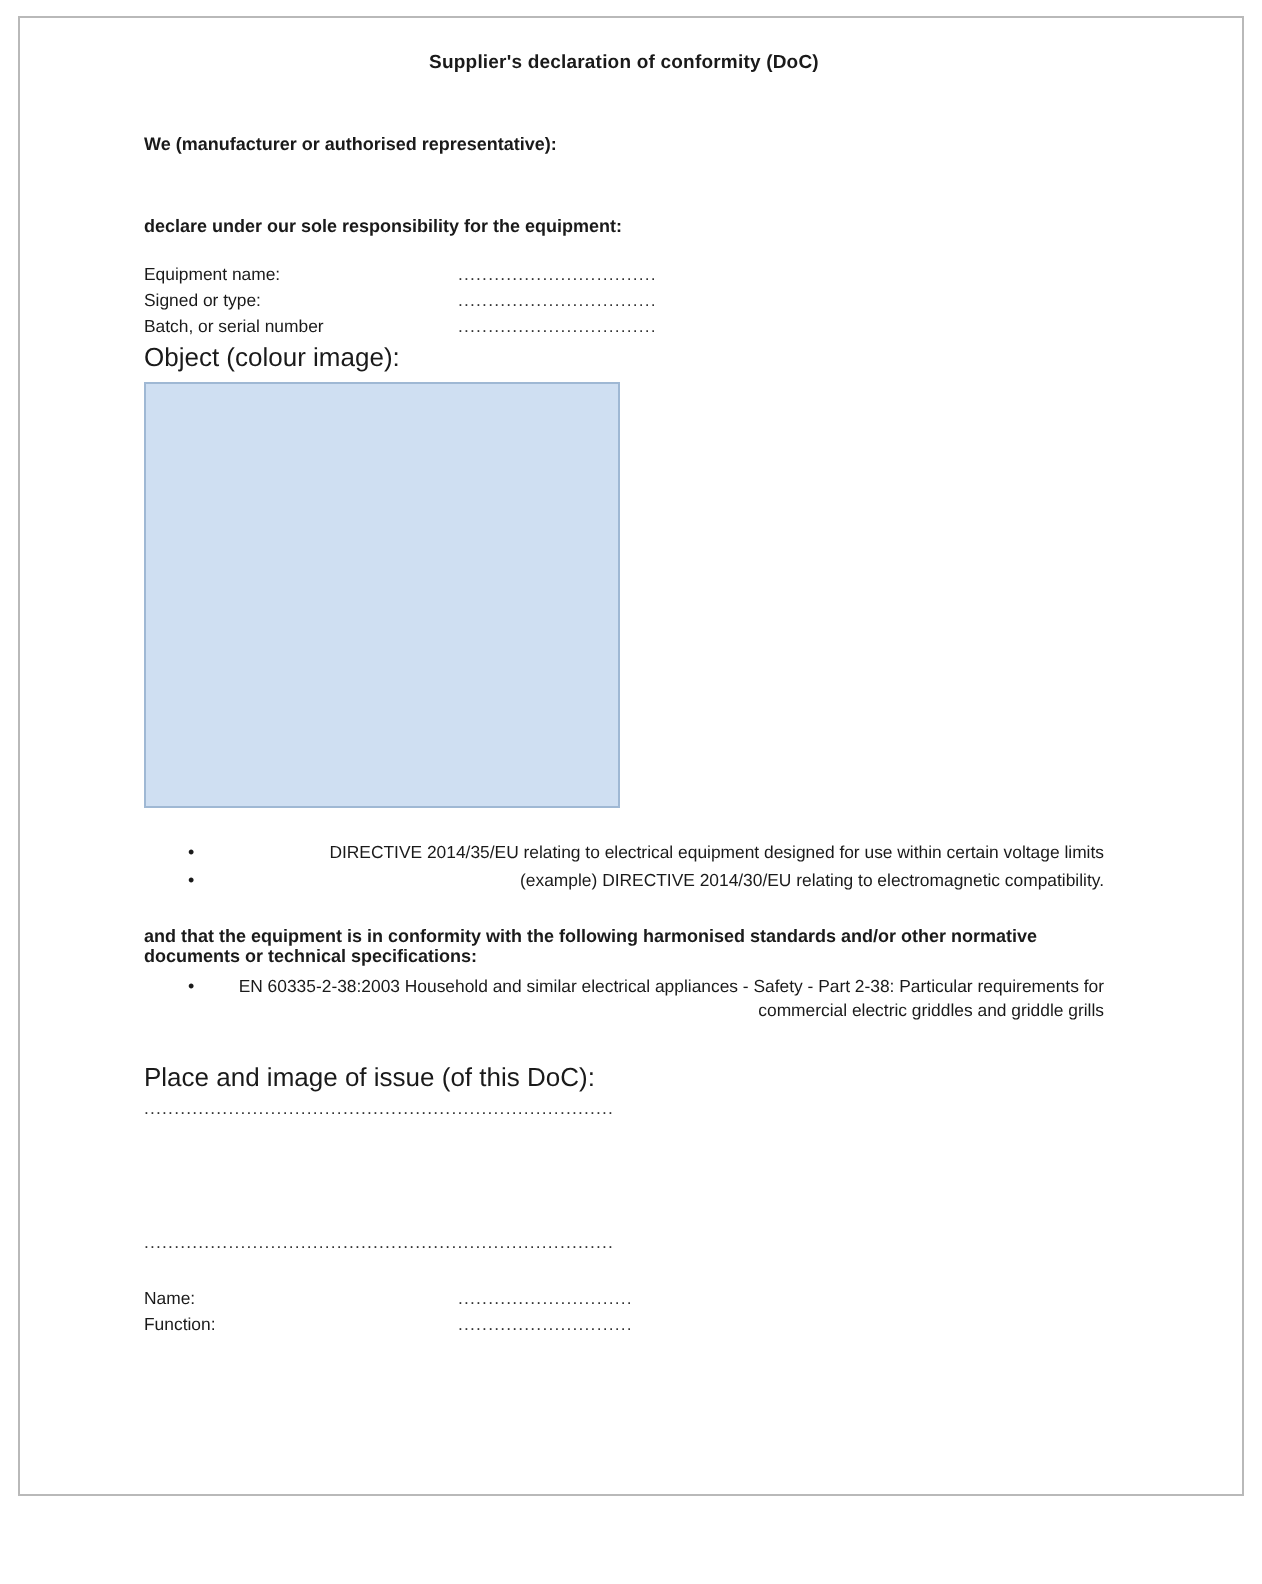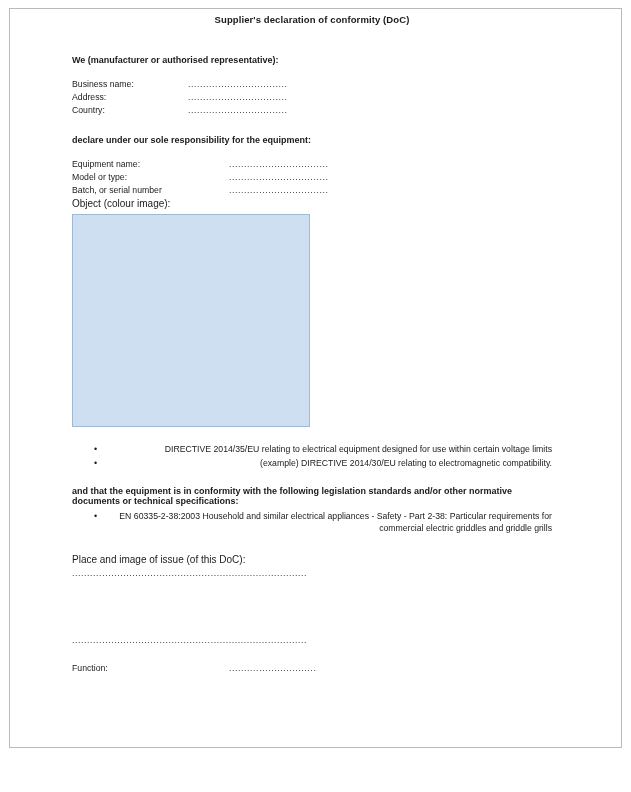--- a/index.html
+++ b/index.html
@@ -25,21 +25,21 @@
     top: 8px;
     width: 613px;
     height: 740px;
     border: 1px solid #b9b9b9;
     box-sizing: border-box;
     pointer-events: none;
   }
   .content {
     position: absolute;
     left: 72px;
-    top: 8px;
+    top: 20px;
     width: 480px;
   }
   .doc-title {
     text-align: center;
     font-size: 9.5px;
     font-weight: bold;
     letter-spacing: 0.1px;
     margin: 0 0 0 0;
     padding: 6px 0 0 0;
   }
@@ -105,21 +105,21 @@
   }
   ul.bullets li::before {
     content: "\2022";
     position: absolute;
     left: -12px;
     top: 0;
     font-size: 9px;
     color: #1a1a1a;
   }
   .plain {
-    font-size: 10px;
+    font-size: 13px;
     margin: 0;
   }
   .dotline {
     font-size: 8.7px;
     color: #333333;
     letter-spacing: 0.6px;
     margin: 3px 0 0 0;
     white-space: nowrap;
     overflow: hidden;
   }
@@ -133,51 +133,35 @@
   <div class="content">
 
     <div class="doc-title">Supplier's declaration of conformity  (DoC)</div>
 
     <div class="gap-title-to-we"></div>
 
     <div class="section-heading">We (manufacturer or authorised representative):</div>
 
     <div class="gap-we-to-fields"></div>
 
-    <table class="fields">
-      <tbody>
-          <tr>
-        <td class="label lbl-w1">Business name:</td>
-        <td class="dots">.................................</td>
-      </tr>
-      <tr>
-        <td class="label lbl-w1">Address:</td>
-        <td class="dots">.................................</td>
-      </tr>
-      <tr>
-        <td class="label lbl-w1">Country:</td>
-        <td class="dots">.................................</td>
-      </tr>
-    </tbody>
-      </table>
 
     <div class="gap-fields-to-declare"></div>
 
     <div class="section-heading">declare under our sole responsibility for the equipment:</div>
 
     <div class="gap-declare-to-eq"></div>
 
     <table class="fields">
       <tbody>
           <tr>
         <td class="label lbl-w2">Equipment name:</td>
         <td class="dots">.................................</td>
       </tr>
       <tr>
-        <td class="label lbl-w2">Model or type:</td>
+        <td class="label lbl-w2">Signed or type:</td>
         <td class="dots">.................................</td>
       </tr>
       <tr>
         <td class="label lbl-w3">Batch, or serial number</td>
         <td class="dots">.................................</td>
       </tr>
     </tbody>
       </table>
 
     <div class="plain">Object (colour image):</div>
@@ -189,21 +173,21 @@
     <div class="gap-box-to-conf"></div>
 
 
     <ul class="bullets">
       <li>DIRECTIVE 2014/35/EU relating to electrical equipment designed for use within certain voltage limits</li>
       <li>(example) DIRECTIVE 2014/30/EU relating to electromagnetic compatibility.</li>
     </ul>
 
     <div class="gap-list-to-and"></div>
 
-    <div class="section-heading">and that the equipment is in conformity with the following legislation standards and/or other normative documents or technical specifications:</div>
+    <div class="section-heading">and that the equipment is in conformity with the following harmonised standards and/or other normative documents or technical specifications:</div>
 
     <ul class="bullets">
       <li>EN 60335-2-38:2003 Household and similar electrical appliances - Safety - Part 2-38: Particular requirements for commercial electric griddles and griddle grills</li>
     </ul>
 
     <div class="gap-list2-to-place"></div>
 
     <div class="plain">Place and image of issue (of this DoC):</div>
     <div class="dotline">..............................................................................</div>
 
@@ -211,20 +195,24 @@
 
 
     <div class="gap-signed-to-line"></div>
 
     <div class="dotline">..............................................................................</div>
 
     <div class="gap-line-to-name"></div>
 
     <table class="fields">
       <tbody>
+          <tr>
+        <td class="label lbl-w2">Name:</td>
+        <td class="dots">.............................</td>
+      </tr>
       <tr>
         <td class="label lbl-w2">Function:</td>
         <td class="dots">.............................</td>
       </tr>
     </tbody>
       </table>
 
   </div>
 </div>
 

